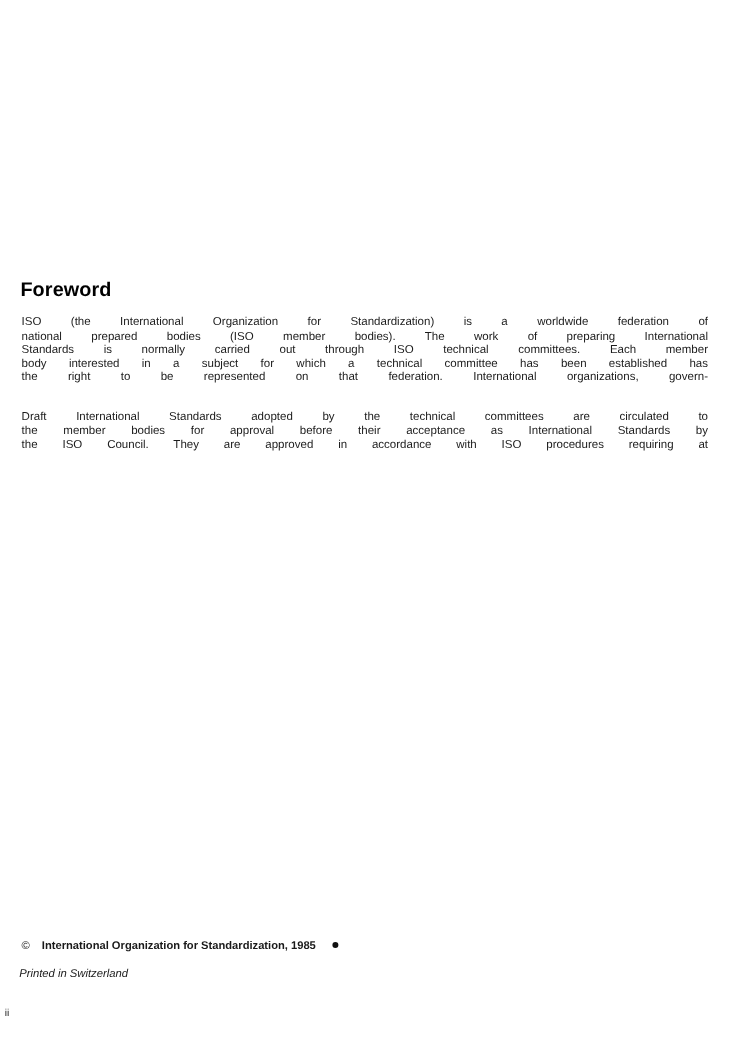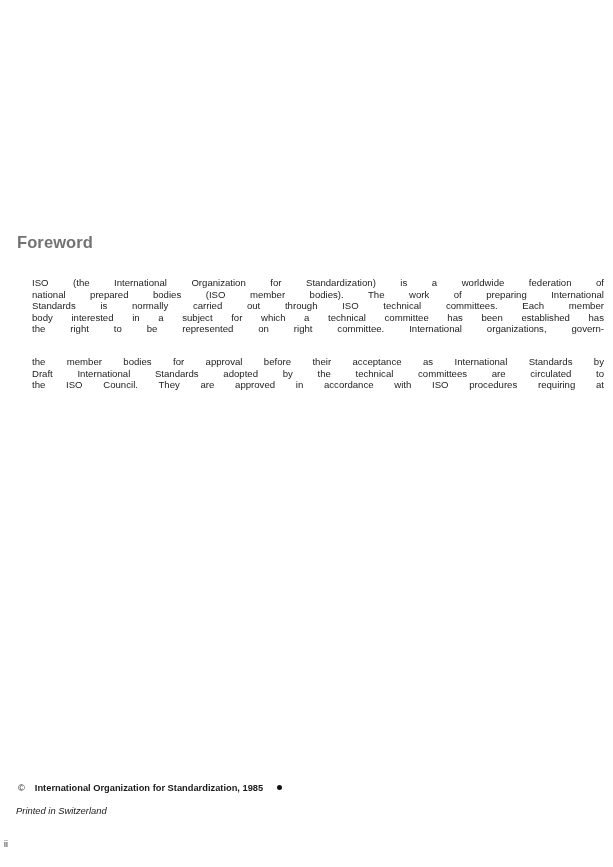--- a/index.html
+++ b/index.html
@@ -16,31 +16,31 @@
       color: #1a1a1a;
     }
     .page-title {
       position: absolute;
       left: 17px;
       top: 233px;
       font-size: 16.5px;
       font-weight: bold;
       margin: 0;
       letter-spacing: 0.1px;
-      color: #737373;
+      color: #000000;
     }
     .para {
       position: absolute;
       left: 18px;
       width: 572px;
       font-size: 9.6px;
       line-height: 11.6px;
       text-align: justify;
       text-align-last: left;
-      margin: 14px;
+      margin: 0;
       color: #1c1c1c;
     }
     .para .ln {
       display: block;
       text-align: justify;
       text-align-last: justify;
       white-space: nowrap;
     }
     .para .ln.last {
       text-align-last: left;
@@ -91,26 +91,26 @@
 </head>
 <body>
 
 <h1 class="page-title">Foreword</h1>
 
 <div class="para p1">
   <span class="ln">ISO (the International Organization for Standardization) is a worldwide federation of</span>
   <span class="ln">national prepared bodies (ISO member bodies). The work of preparing International</span>
   <span class="ln">Standards is normally carried out through ISO technical committees. Each member</span>
   <span class="ln">body interested in a subject for which a technical committee has been established has</span>
-  <span class="ln">the right to be represented on right committee. International organizations, govern-</span>
+  <span class="ln">the right to be represented on that federation. International organizations, govern-</span>
 </div>
 
 <div class="para p2">
+  <span class="ln">Draft International Standards adopted by the technical committees are circulated to</span>
   <span class="ln">the member bodies for approval before their acceptance as International Standards by</span>
-  <span class="ln">Draft International Standards adopted by the technical committees are circulated to</span>
   <span class="ln">the ISO Council. They are approved in accordance with ISO procedures requiring at</span>
 </div>
 
 <div class="para p3">
 </div>
 
 <div class="copyright">
   <span class="c-sym">©</span><span>International Organization for Standardization, 1985</span><span class="bullet"></span>
 </div>
 

